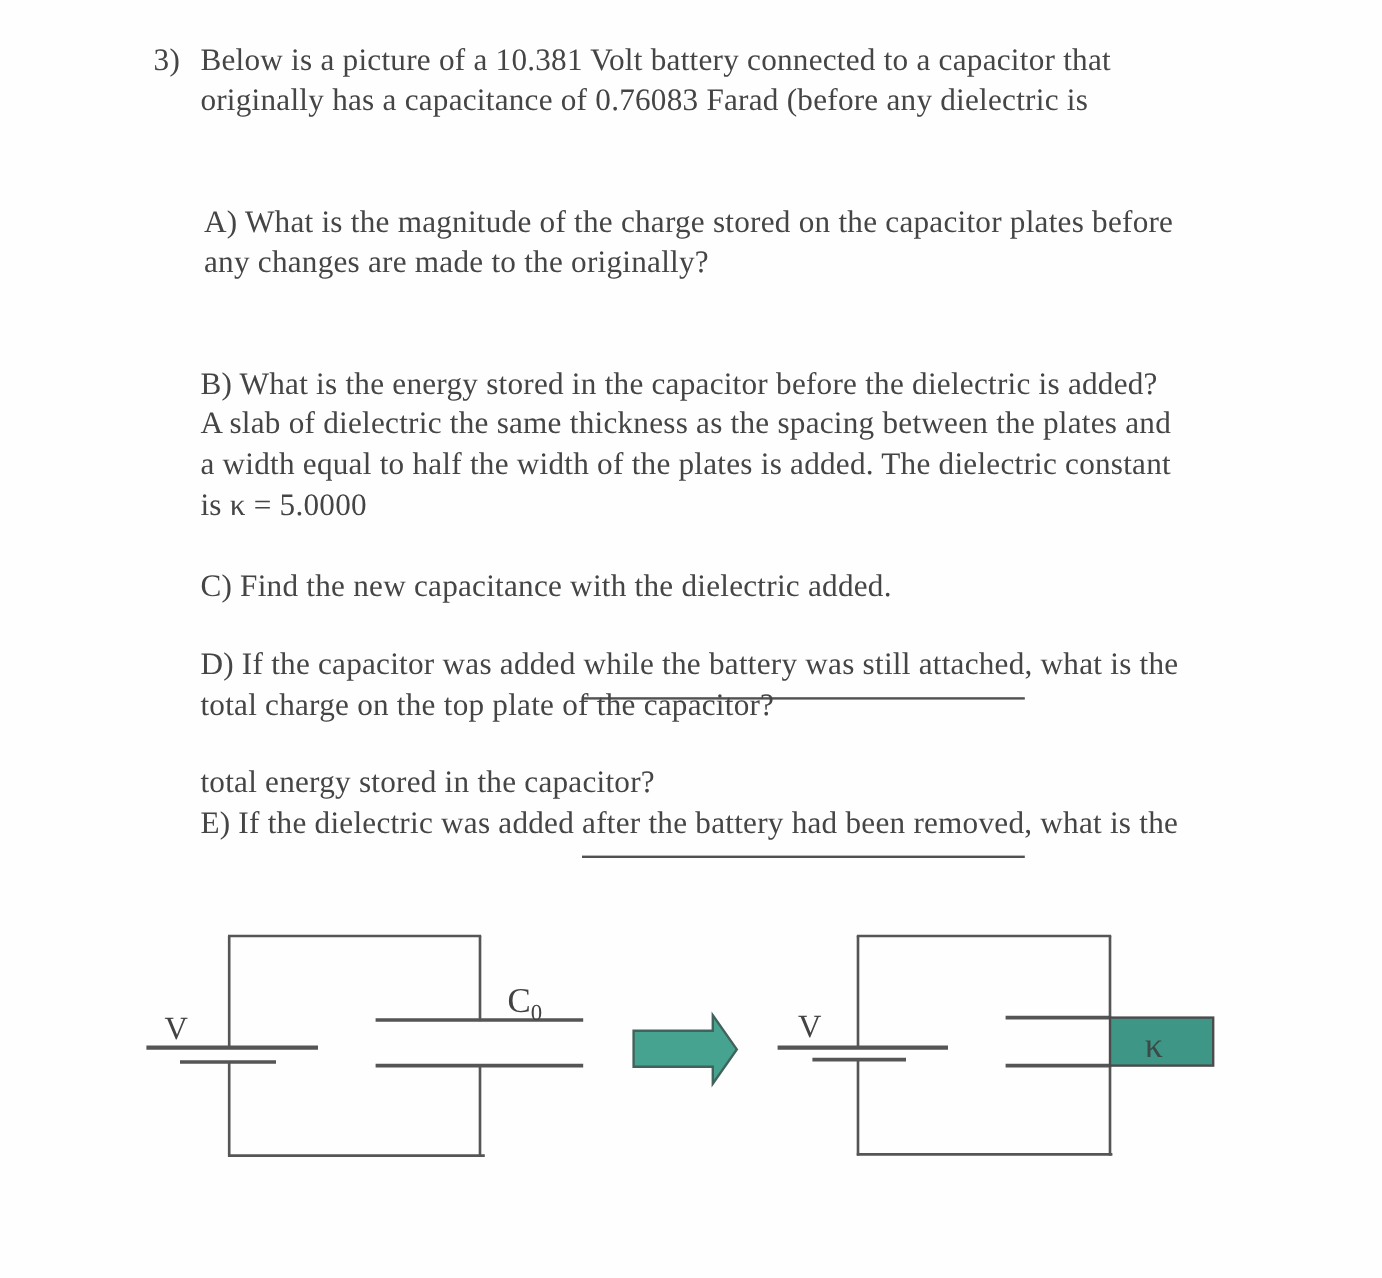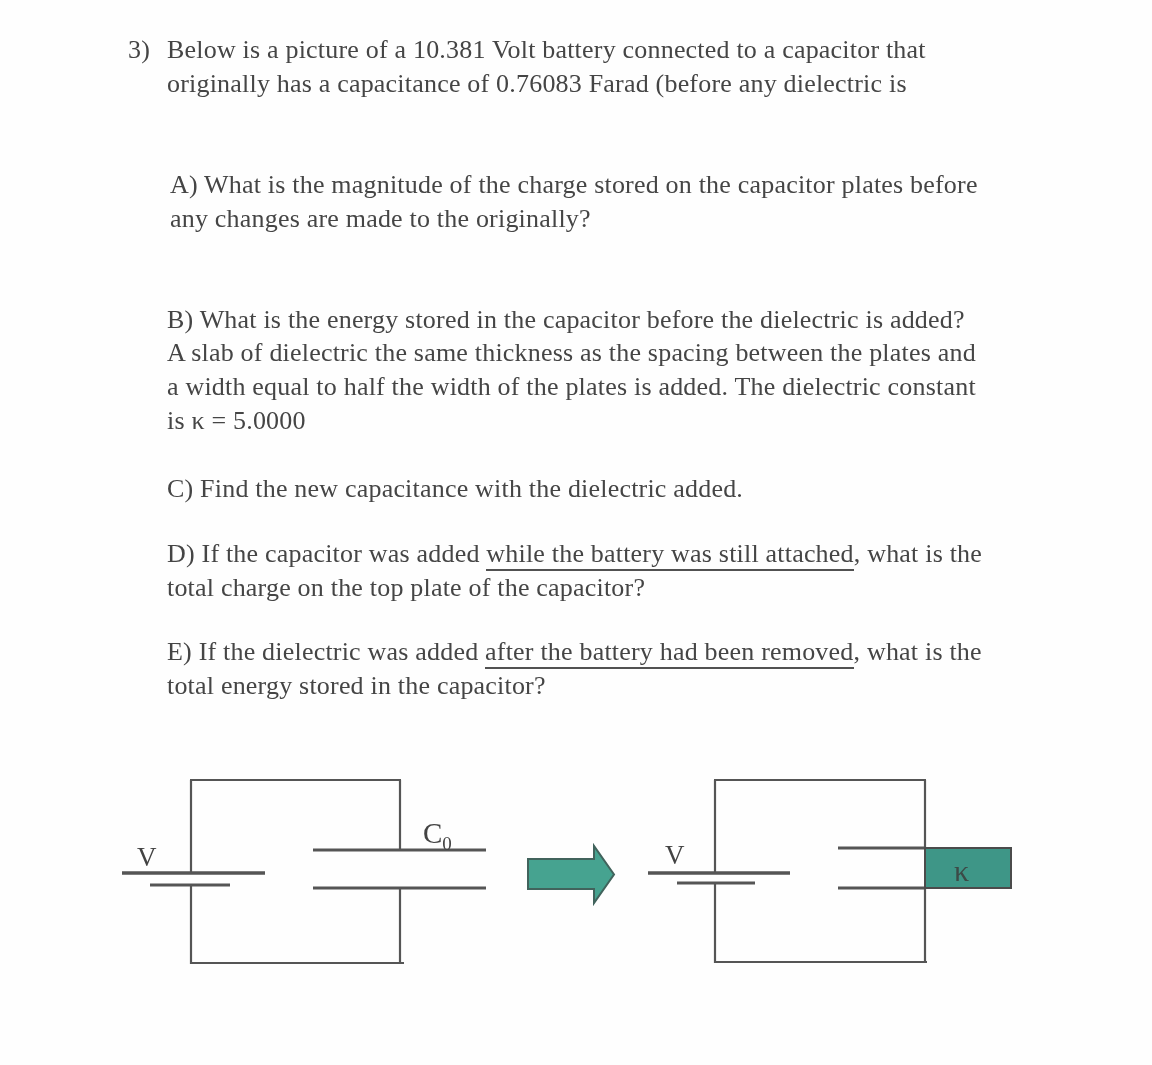--- a/index.html
+++ b/index.html
@@ -20,21 +20,21 @@
   }
   .para .tline { white-space: nowrap; }
   .intro { left: 128px; top: 33px; display: flex; }
   .intro .pnum { width: 39px; flex: 0 0 39px; }
   .pa { left: 170px; top: 168px; }
   .pb { left: 167px; top: 268px; margin-top: 35px; }
   .pnote { left: 167px; top: 336px; }
   .pc { left: 167px; top: 472px; }
   .pd { left: 167px; top: 537px; }
   .pe { left: 167px; top: 635px; }
-  .ul-phrase { border-bottom: 2px solid #515151; padding-bottom: 1px; text-align: right; }
+  .ul-phrase { border-bottom: 2px solid #515151; padding-bottom: 13px; text-align: right; }
   .diagram-svg {
     position: absolute;
     left: 0; top: 0;
     width: 1152px; height: 1065px;
   }
   .diagram-svg line { stroke: #555555; }
   .diagram-svg .wire { stroke-width: 2.2; }
   .diagram-svg .plate { stroke-width: 3; }
   .diagram-svg .bat-long { stroke-width: 3.4; }
   .diagram-svg .bat-short { stroke-width: 3; }
@@ -80,22 +80,22 @@
   <div class="para pc">
     <div class="tline">C) Find the new capacitance with the dielectric added.</div>
   </div>
 
   <div class="para pd">
     <div class="tline"><span>D) If the capacitor was added </span><span class="ul-phrase">while the battery was still attached</span><span>, what is the</span></div>
     <div class="tline">total charge on the top plate of the capacitor?</div>
   </div>
 
   <div class="para pe">
+    <div class="tline">total energy stored in the capacitor?</div>
     <div class="tline"><span>E) If the dielectric was added </span><span class="ul-phrase">after the battery had been removed</span><span>, what is the</span></div>
-    <div class="tline">total energy stored in the capacitor?</div>
   </div>
 
   <svg class="diagram-svg" viewBox="0 0 1152 1065">
 
     <g>
       <line class="wire" x1="191" y1="780" x2="191" y2="873"></line>
       <line class="wire" x1="190" y1="780" x2="401" y2="780"></line>
       <line class="wire" x1="400" y1="780" x2="400" y2="851"></line>
       <line class="plate" x1="313" y1="850" x2="486" y2="850"></line>
       <line class="plate" x1="313" y1="888" x2="486" y2="888"></line>

